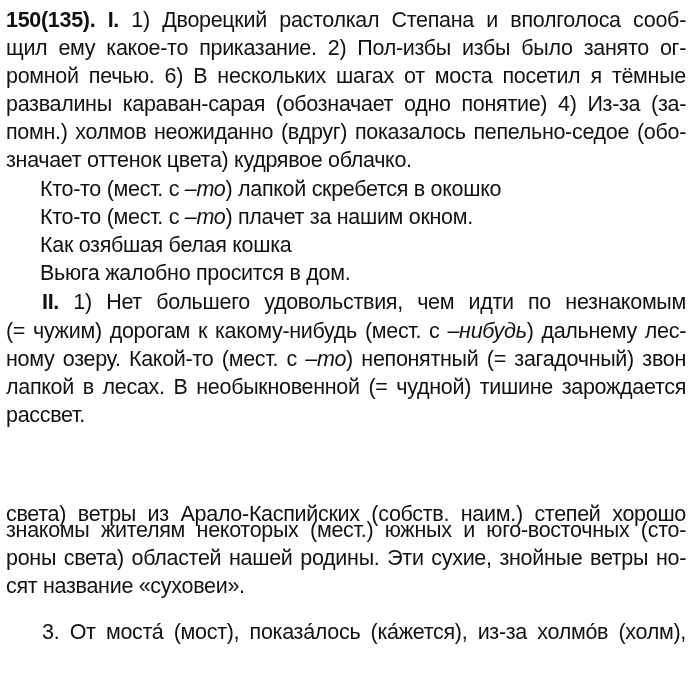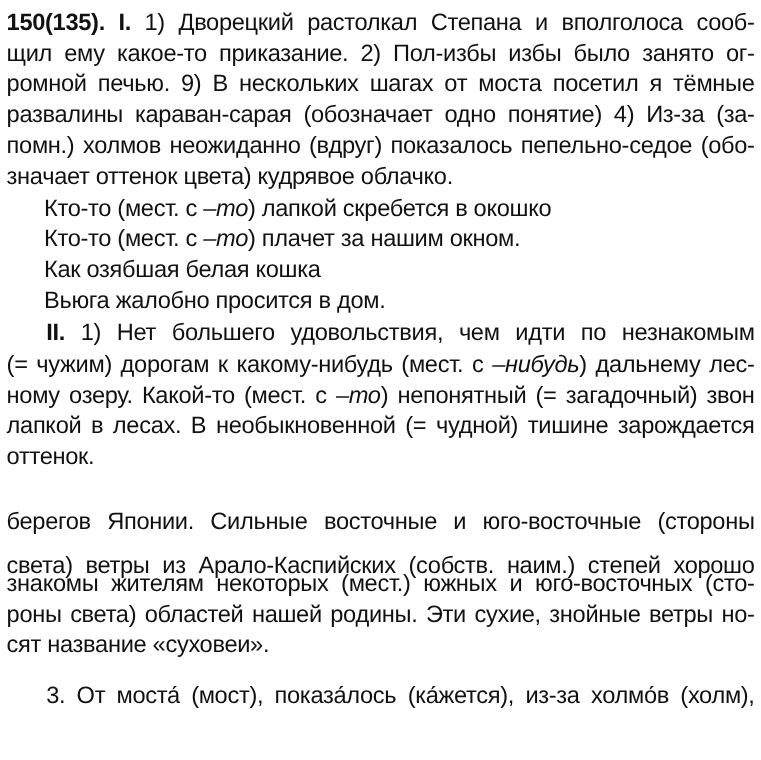--- a/index.html
+++ b/index.html
@@ -23,32 +23,31 @@
   .poem { left: 40px; text-align-last: left; }
   .b { font-weight: bold; }
   .i { font-style: italic; }
 </style>
 </head>
 <body>
 
 <div class="page" id="page">
     <div class="line" style="top: 6px;"><span class="b">150(135). I.</span><span> 1) Дворецкий растолкал Степана и вполголоса сооб-</span></div>
     <div class="line" style="top: 34px;"><span>щил ему какое-то приказание. 2) Пол-избы избы было занято ог-</span></div>
-    <div class="line" style="top: 62px;"><span>ромной печью. 9) В нескольких шагах от моста посетил я тёмные</span></div>
+    <div class="line" style="top: 62px;"><span>ромной печью. 6) В нескольких шагах от моста посетил я тёмные</span></div>
     <div class="line" style="top: 90px;"><span>развалины караван-сарая (обозначает одно понятие) 4) Из-за (за-</span></div>
     <div class="line last" style="top: 146px;"><span>значает оттенок цвета) кудрявое облачко.</span></div>
     <div class="line" style="top: 118px;"><span>помн.) холмов неожиданно (вдруг) показалось пепельно-седое (обо-</span></div>
     <div class="line poem" style="top: 175px;"><span>Кто-то (мест. с </span><span class="i">–то</span><span>) лапкой скребется в окошко</span></div>
     <div class="line poem" style="top: 203px;"><span>Кто-то (мест. с </span><span class="i">–то</span><span>) плачет за нашим окном.</span></div>
     <div class="line poem" style="top: 231px;"><span>Как озябшая белая кошка</span></div>
     <div class="line poem" style="top: 259px;"><span>Вьюга жалобно просится в дом.</span></div>
     <div class="line indent" style="top: 288px;"><span class="b">II.</span><span> 1) Нет большего удовольствия, чем идти по незнакомым</span></div>
     <div class="line" style="top: 317px;"><span>(= чужим) дорогам к какому-нибудь (мест. с </span><span class="i">–нибудь</span><span>) дальнему лес-</span></div>
     <div class="line" style="top: 345px;"><span>ному озеру. Какой-то (мест. с </span><span class="i">–то</span><span>) непонятный (= загадочный) звон</span></div>
     <div class="line" style="top: 373px;"><span>лапкой в лесах. В необыкновенной (= чудной) тишине зарождается</span></div>
-    <div class="line last" style="top: 401px;"><span>оттенок.</span></div>
-    <div class="line" style="top: 460px;"><span>берегов Японии. Сильные восточные и юго-восточные (стороны</span></div>
+    <div class="line last" style="top: 401px;"><span>рассвет.</span></div>
     <div class="line" style="top: 500px;"><span>света) ветры из Арало-Каспийских (собств. наим.) степей хорошо</span></div>
     <div class="line" style="top: 516px;"><span>знакомы жителям некоторых (мест.) южных и юго-восточных (сто-</span></div>
     <div class="line" style="top: 544px;"><span>роны света) областей нашей родины. Эти сухие, знойные ветры но-</span></div>
     <div class="line last" style="top: 572px;"><span>сят название «суховеи».</span></div>
     <div class="line indent" style="top: 618px;"><span>3. От моста́ (мост), показа́лось (ка́жется), из-за холмо́в (холм),</span></div>
   </div>
 
 </body></html>

